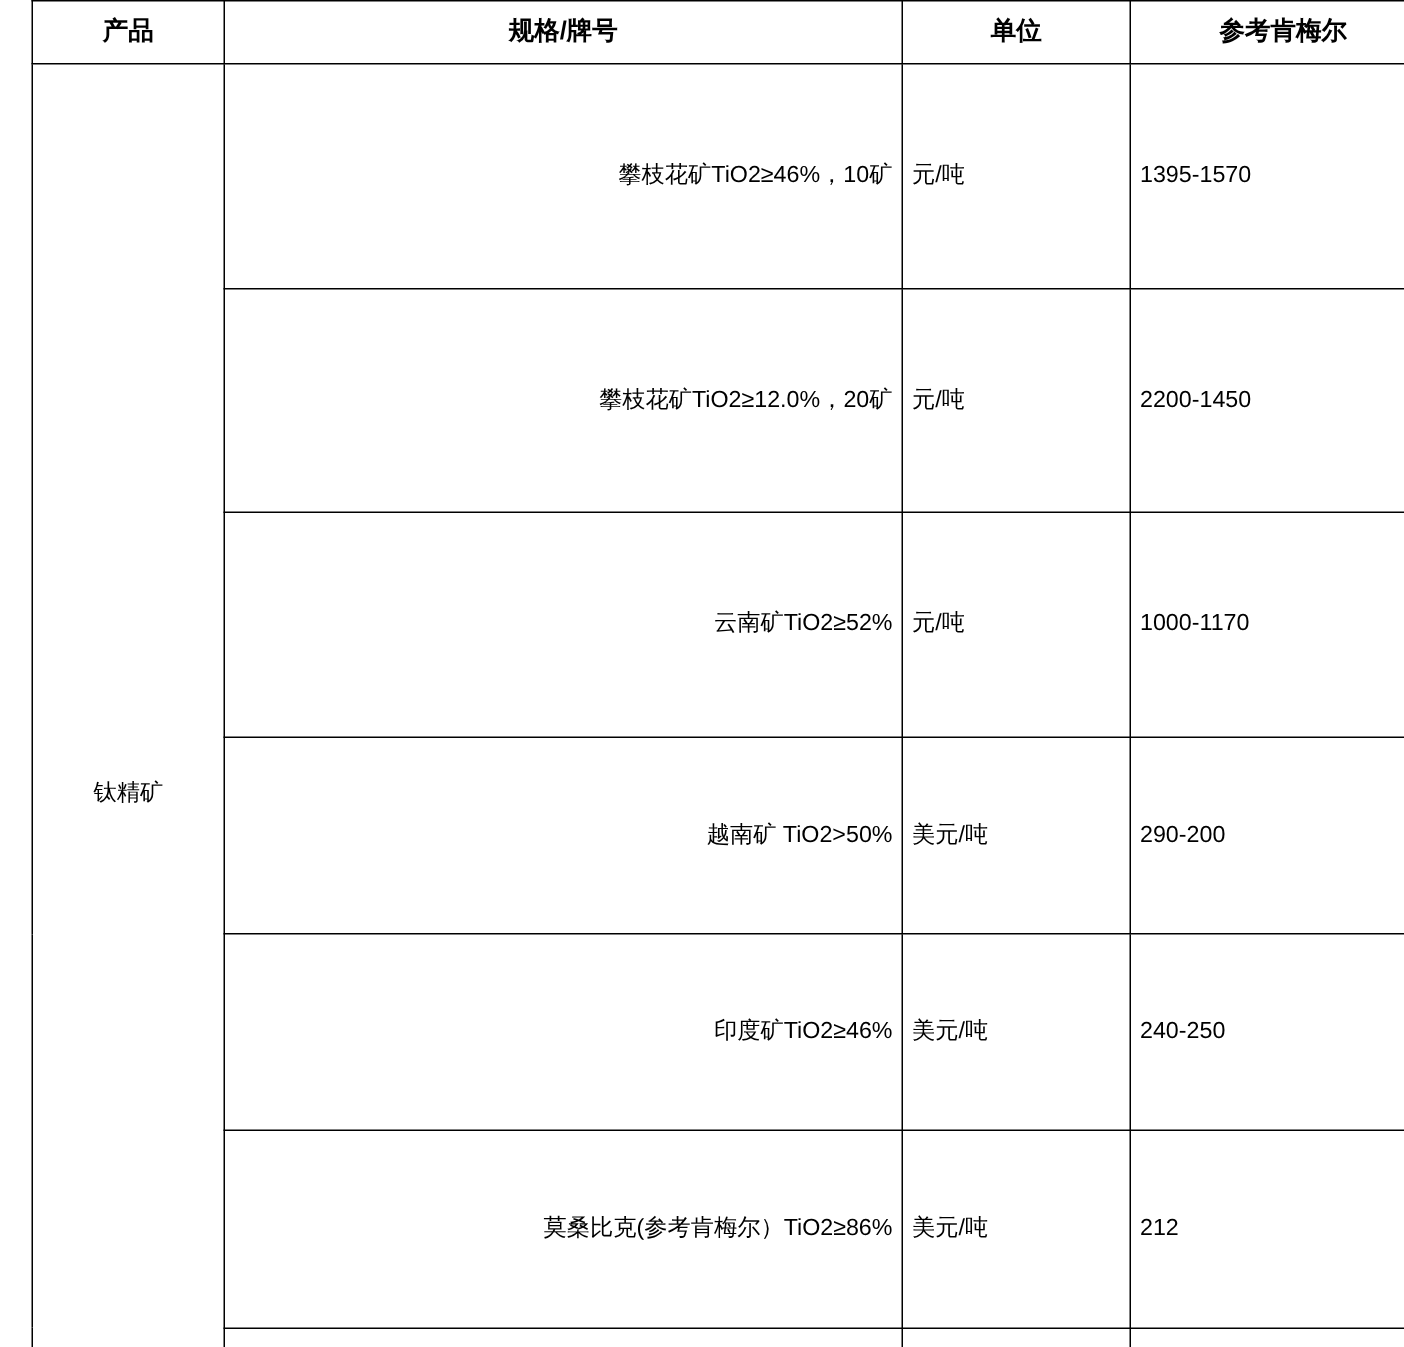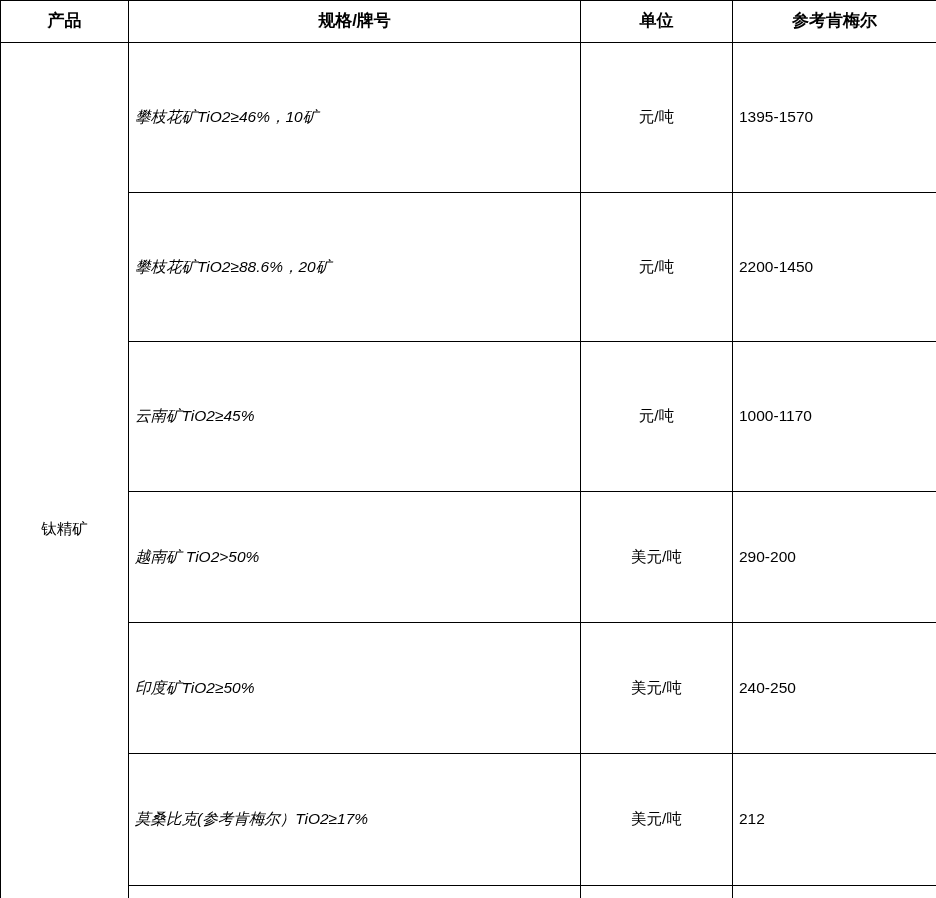--- a/index.html
+++ b/index.html
@@ -10,20 +10,21 @@
   body {
     font-family: "Liberation Sans", "DejaVu Sans", sans-serif;
     color: #000000;
   }
   #sheet {
     width: 936px;
     height: 898px;
     box-sizing: border-box;
     background: #ffffff;
     overflow: hidden;
+    padding-left: 21px;
   }
   table.price-table {
     border-collapse: collapse;
     width: 936px;
     table-layout: fixed;
   }
   table.price-table td,
   table.price-table th {
     border: 1px solid #000000;
     padding: 0 6px;
@@ -40,26 +41,25 @@
     font-size: 17px;
     height: 36px;
   }
   
   td.cat {
     text-align: center;
     font-weight: bold;
     font-size: 16.5px;
   }
   td.spec {
-    text-align: left;
+    text-align: right;
     height: 37px;
-    font-style: italic;
   }
   td.unit {
-    text-align: center;
+    text-align: left;
   }
   td.price {
     text-align: left;
   }
   td.remark {
     text-align: left;
   }
   col.c0 { width: 128px; }
   col.c1 { width: 92px; }
   col.c2 { width: 248px; }
@@ -89,45 +89,45 @@
           <td colspan="1">备注</td>
         </tr>
         <tr>
           <td class="cat" rowspan="7">钛精矿</td>
           <td class="spec" colspan="3">攀枝花矿TiO2≥46%，10矿</td>
           <td class="unit">元/吨</td>
           <td class="price">1395-1570</td>
           <td class="remark">出厂不含税现金价</td>
         </tr>
         <tr>
-          <td class="spec" colspan="3">攀枝花矿TiO2≥88.6%，20矿</td>
+          <td class="spec" colspan="3">攀枝花矿TiO2≥12.0%，20矿</td>
           <td class="unit">元/吨</td>
           <td class="price">2200-1450</td>
           <td class="remark">出厂不含税承兑价</td>
         </tr>
         <tr>
-          <td class="spec" colspan="3">云南矿TiO2≥45%</td>
+          <td class="spec" colspan="3">云南矿TiO2≥52%</td>
           <td class="unit">元/吨</td>
           <td class="price">1000-1170</td>
           <td class="remark">出厂不含税承兑价</td>
         </tr>
         <tr>
           <td class="spec" colspan="3">越南矿 TiO2&gt;50%</td>
           <td class="unit">美元/吨</td>
           <td class="price">290-200</td>
           <td class="remark">不含税港口交货</td>
         </tr>
         <tr>
-          <td class="spec" colspan="3">印度矿TiO2≥50%</td>
+          <td class="spec" colspan="3">印度矿TiO2≥46%</td>
           <td class="unit">美元/吨</td>
           <td class="price">240-250</td>
           <td class="remark">不含税港口交货</td>
         </tr>
         <tr>
-          <td class="spec" colspan="3">莫桑比克(参考肯梅尔）TiO2≥17%</td>
+          <td class="spec" colspan="3">莫桑比克(参考肯梅尔）TiO2≥86%</td>
           <td class="unit">美元/吨</td>
           <td class="price">212</td>
           <td class="remark">不含税港口交货</td>
         </tr>
         <tr>
           <td class="spec" colspan="3">肯尼亚（参考贝斯）TiO2≥49%</td>
           <td class="unit">美元/吨</td>
           <td class="price">215</td>
           <td class="remark">不含税港口交货</td>
         </tr>

